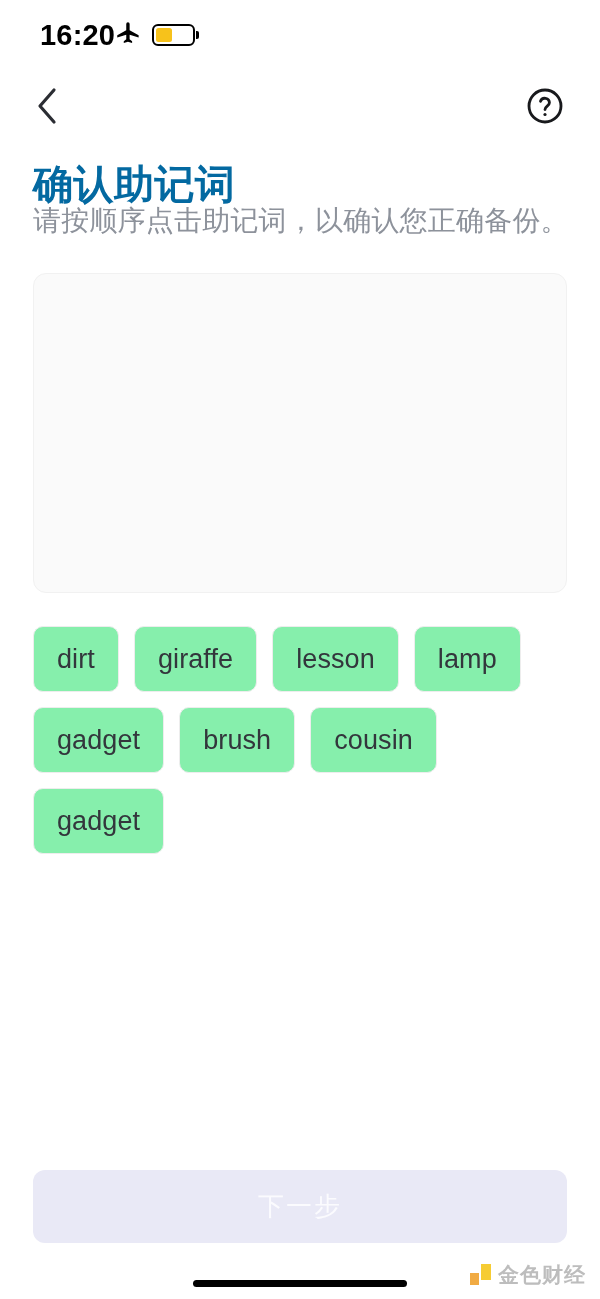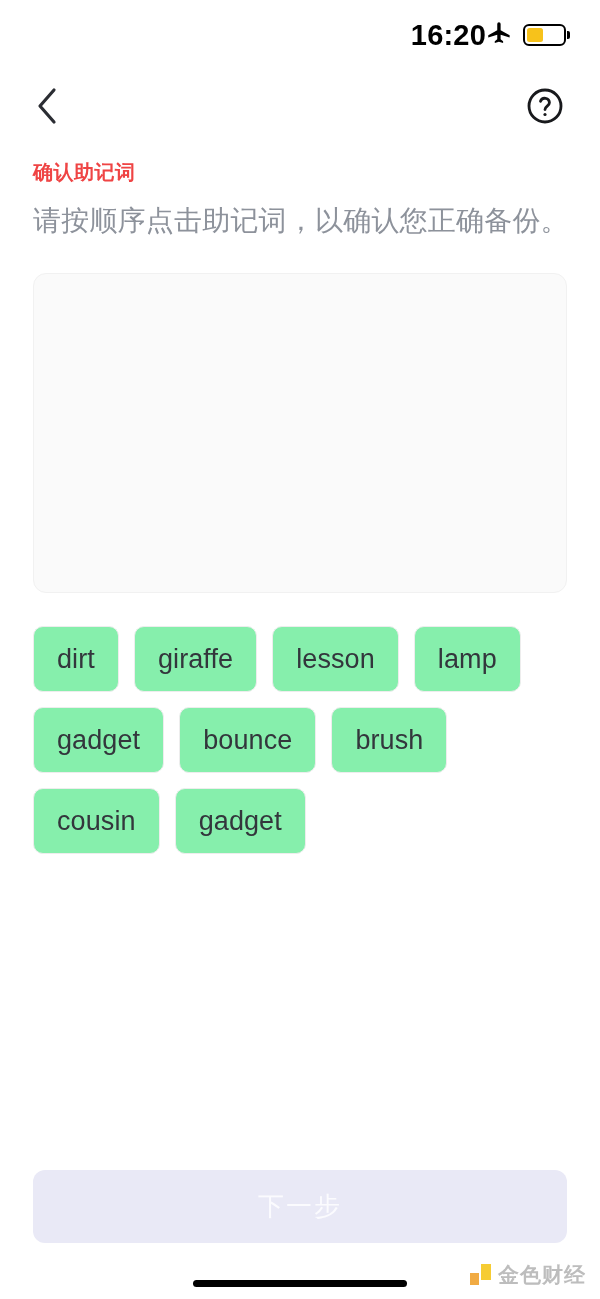--- a/index.html
+++ b/index.html
@@ -21,21 +21,21 @@
   }
 
   
   .status-bar {
     position: absolute;
     top: 0; left: 0;
     width: 600px;
     height: 66px;
     display: flex;
     align-items: center;
-    justify-content: flex-end;
+    justify-content: flex-start;
     padding: 0 34px 0 40px;
   }
   .status-time {
     font-size: 29px;
     font-weight: bold;
     color: #000000;
     letter-spacing: 0.2px;
     line-height: 1;
     margin-top: 4px;
   }
@@ -102,23 +102,23 @@
     cursor: pointer;
     background: none;
     border: none;
   }
 
   
   .page-title {
     position: absolute;
     top: 160px;
     left: 33px;
-    font-size: 20px;
+    font-size: 40px;
     font-weight: bold;
-    color: #ef4444;
+    color: #0369a1;
     letter-spacing: 0.5px;
     line-height: 1.2;
   }
   .page-subtitle {
     position: absolute;
     top: 202px;
     left: 33px;
     width: 540px;
     font-size: 28px;
     font-weight: normal;
@@ -277,21 +277,20 @@
   <p class="page-subtitle">请按顺序点击助记词，以确认您正确备份。</p>
 
   <div class="answer-box" id="answer-box"></div>
 
   <div class="word-pool" id="word-pool">
       <div class="word-chip">dirt</div>
       <div class="word-chip">giraffe</div>
       <div class="word-chip">lesson</div>
       <div class="word-chip">lamp</div>
       <div class="word-chip">gadget</div>
-      <div class="word-chip">bounce</div>
       <div class="word-chip">brush</div>
       <div class="word-chip">cousin</div>
       <div class="word-chip">gadget</div>
     </div>
 
   <button class="primary-btn" aria-disabled="true">下一步</button>
 
   <div class="home-indicator"></div>
 
   <div class="watermark">

